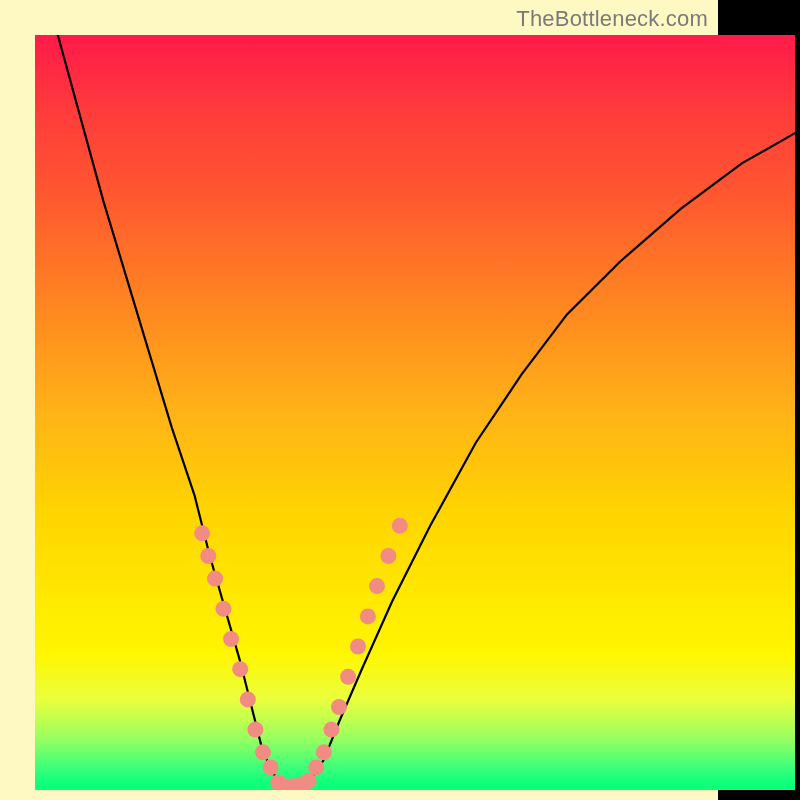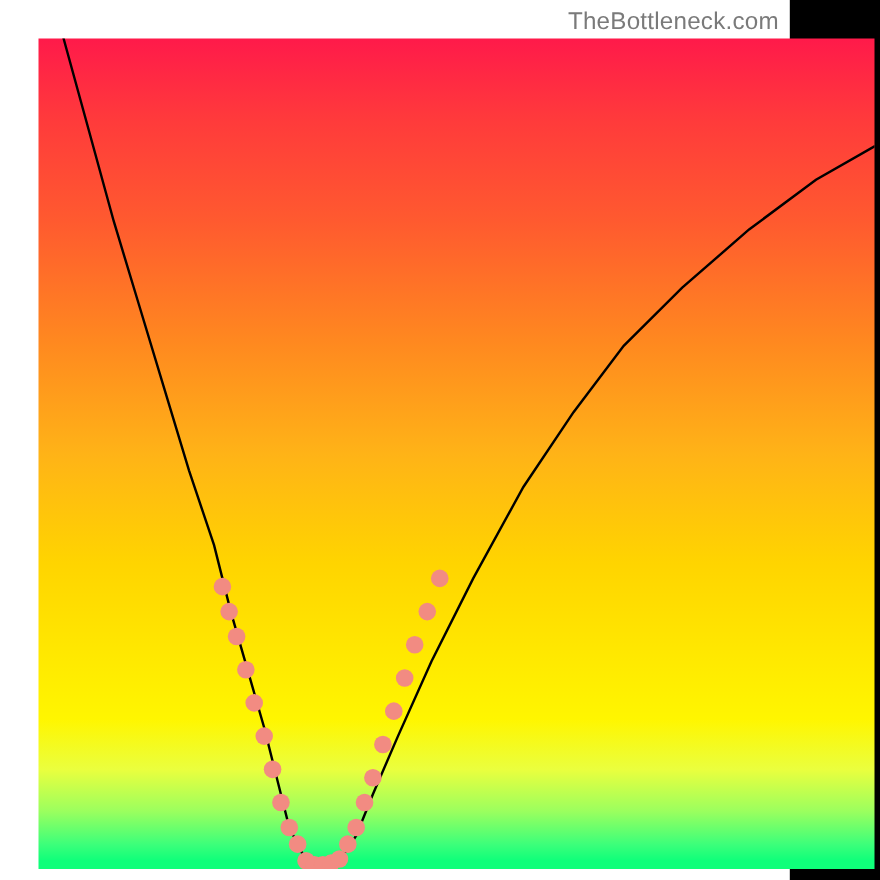--- a/index.html
+++ b/index.html
@@ -8,21 +8,21 @@
     width: 800px;
     height: 800px;
     overflow: hidden;
     background: #000;
     font-family: Arial, Helvetica, sans-serif;
   }
   .stage {
     position: relative;
     width: 718px;
     height: 800px;
-    background: #ffffff;
+    background: #fef9c3;
   }
   .plot-area {
     position: absolute;
     left: 35px;
     top: 35px;
     width: 760px;
     height: 755px;
     
     background: linear-gradient(to bottom,
       #ff1a4a 0%,

